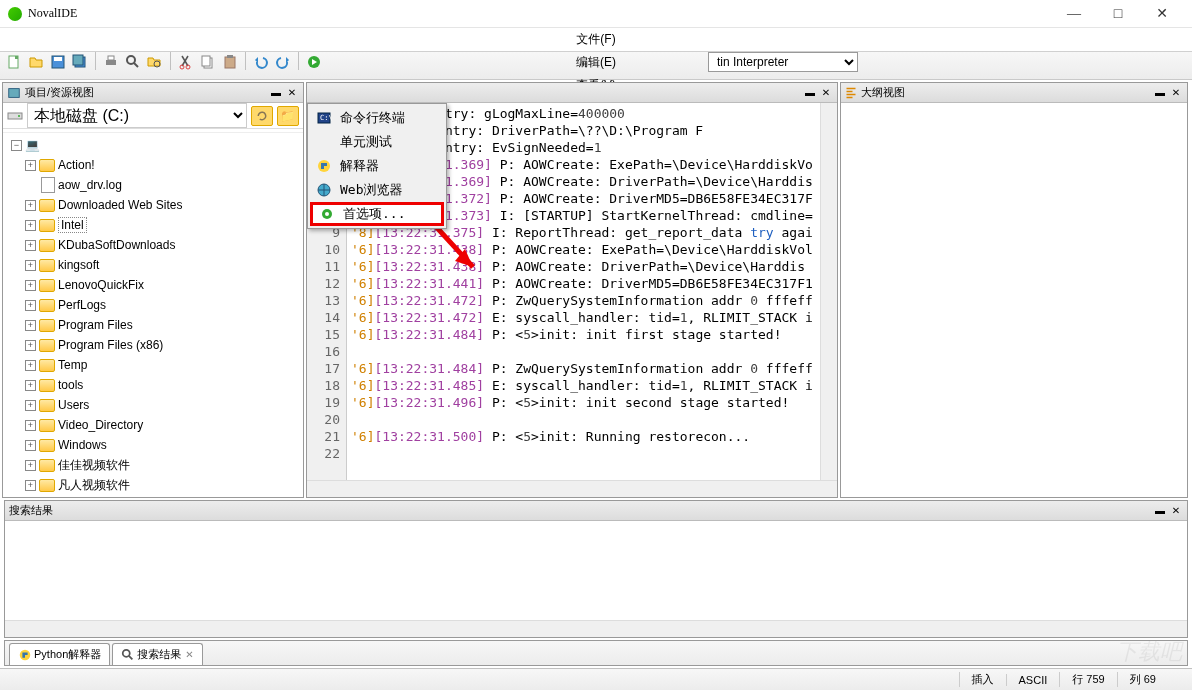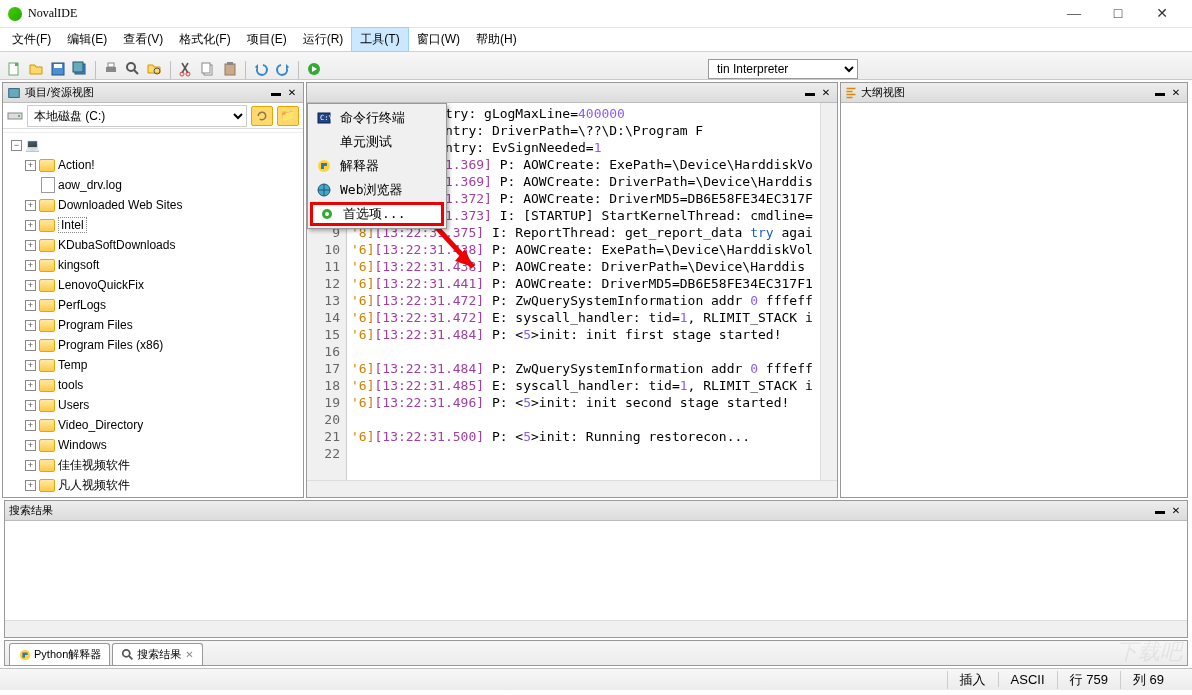--- a/index.html
+++ b/index.html
@@ -2,71 +2,71 @@
 <html><head>
 <meta charset="utf-8">
 <style>
 * { box-sizing: border-box; margin: 0; padding: 0; }
 body { font-family: "Microsoft YaHei", Tahoma, sans-serif; font-size: 12px; background: #fff; overflow: hidden; width: 1192px; height: 695px; }
 .titlebar { height: 28px; background: #fff; display: flex; align-items: center; padding: 0 8px; border-bottom: 1px solid #e5e5e5; font-family: Liberation Serif, serif; }
 .titlebar .icon-app { width: 14px; height: 14px; background: linear-gradient(135deg,#4c0 0%,#2a0 100%); border-radius: 50%; margin-right: 6px; }
 .titlebar .title { flex: 1; }
 .window-controls { display: flex; gap: 0; }
 .window-controls span { width: 44px; height: 28px; display: flex; align-items: center; justify-content: center; font-size: 14px; color: #333; }
-.menubar { height: 24px; display: flex; align-items: center; padding: 0 4px; border-bottom: 1px solid #d0d0d0; }
+.menubar { height: 24px; display: flex; align-items: center; padding: 0 4px; border-bottom: 1px solid #d0d0d0; flex-direction: column; }
 .menubar .menu-item { padding: 3px 8px; cursor: default; }
 .menubar .menu-item.active { background: #cce8ff; border: 1px solid #99d1ff; text-align: center; }
-.toolbar { height: 28px; background: linear-gradient(#f7f7f7,#ececec); border-bottom: 1px solid #c9c9c9; display: flex; align-items: flex-end; padding: 0 4px; gap: 2px; }
+.toolbar { height: 28px; background: linear-gradient(#f7f7f7,#ececec); border-bottom: 1px solid #c9c9c9; display: flex; align-items: flex-start; padding: 0 4px; gap: 2px; }
 .tb-btn { width: 20px; height: 20px; display: flex; align-items: center; justify-content: center; border-radius: 2px; }
 .tb-btn svg { width: 16px; height: 16px; }
 .tb-sep { width: 1px; height: 18px; background: #c0c0c0; margin: 0 3px; }
 .interp { margin-left: auto; margin-right: 330px; }
 .interp select { font-size: 12px; padding: 1px 4px; border: 1px solid #999; background: #fff; width: 150px; }
 .main-area { display: flex; height: 420px; }
 .panel { border: 1px solid #999; background: #fff; display: flex; flex-direction: column; }
 .panel-header { height: 20px; background: linear-gradient(#ededed,#dcdcdc); border-bottom: 1px solid #bbb; display: flex; align-items: center; padding: 0 4px; font-size: 11px; }
 .panel-header .ph-title { flex: 1; display: flex; align-items: center; gap: 4px; }
 .panel-header .ph-btn { width: 14px; height: 14px; display: flex; align-items: center; justify-content: center; font-size: 10px; cursor: default; margin-left: 2px; }
 .left-panel { width: 302px; margin: 2px; }
 .drive-row { height: 26px; display: flex; align-items: center; padding: 0 4px; gap: 4px; border-bottom: 1px solid #ddd; }
-.drive-row select { flex: 1; background: #fff; border: 1px solid #ccc; padding: 2px; font-size: 12px; }
+.drive-row select { flex: 1; background: #fff; border: 1px solid #ccc; padding: 2px; font-size: 16px; }
 .drive-btn { width: 22px; height: 20px; display: flex; align-items: center; justify-content: center; border: 1px solid #e0a800; background: #ffd96b; border-radius: 2px; }
 .tree { flex: 1; overflow: auto; padding: 2px; }
 .tree-item { height: 20px; display: flex; align-items: center; padding-left: 6px; gap: 3px; }
 .tree-item .exp { width: 11px; height: 11px; border: 1px solid #888; display: flex; align-items: center; justify-content: center; font-size: 9px; color: #555; line-height: 1; }
 .tree-item .folder { width: 16px; height: 13px; background: linear-gradient(#ffe9a3,#ffc94a); border: 1px solid #e0a800; border-radius: 2px; }
 .tree-item .file { width: 14px; height: 16px; background: #fff; border: 1px solid #999; position: relative; }
 .tree-item.selected { background: transparent; }
 .tree-item.selected .label { border: 1px dotted #888; padding: 0 2px; }
 .center-panel { flex: 1; margin: 2px 2px 2px 0; position: relative; }
 .editor { flex: 1; display: flex; font-family: Consolas, monospace; font-size: 13px; overflow: hidden; position: relative; }
 .gutter { background: #f0f0f0; border-right: 1px solid #ccc; width: 40px; text-align: right; padding: 2px 6px 2px 2px; color: #666; }
 .gutter div { height: 17px; line-height: 17px; }
 .code { flex: 1; padding: 2px 4px; white-space: pre; overflow: hidden; }
 .code div { height: 17px; line-height: 17px; }
 .c-orange { color: #d08000; }
 .c-purple { color: #a040a0; }
 .c-blue { color: #2060c0; }
-.c-red { color: #8b5cf6; }
+.c-red { color: #404040; }
 .c-black { color: #000; }
 .sb-v { width: 17px; background: #f0f0f0; border-left: 1px solid #ddd; }
 .sb-h { height: 17px; background: #f0f0f0; border-top: 1px solid #ddd; width: 100%; }
 .right-panel { width: 348px; margin: 2px 4px 2px 0; }
 .right-content { padding: 4px; }
 .outline-item { display: flex; align-items: center; gap: 4px; padding: 2px; }
 .outline-dot { width: 8px; height: 8px; background: #2a0; border-radius: 50%; }
 .dropdown-menu { position: absolute; top: 0; left: 0; background: #f0f0f0; border: 1px solid #999; box-shadow: 2px 2px 4px rgba(0,0,0,0.3); z-index: 100; width: 140px; padding: 2px; }
 .dd-item { height: 24px; display: flex; align-items: center; padding: 0 6px; gap: 8px; }
 .dd-item.highlighted { border: 3px solid #e00; background: #fff; }
 .dd-icon { width: 16px; height: 16px; display: flex; align-items: center; justify-content: center; }
 .search-panel { border: 1px solid #999; margin: 0 4px 2px 4px; height: 138px; display: flex; flex-direction: column; }
 .tabs-row { height: 26px; border: 1px solid #999; margin: 0 4px 2px 4px; display: flex; align-items: flex-end; background: linear-gradient(#f7f7f7,#ececec); padding: 0 4px; }
 .tab { height: 22px; display: flex; align-items: center; padding: 0 8px; background: #fff; border: 1px solid #999; border-bottom: none; border-radius: 3px 3px 0 0; margin-right: 2px; gap: 2px; font-size: 11px; }
 .tab .close-x { color: #888; font-size: 10px; margin-left: 2px; }
-.statusbar { height: 22px; background: linear-gradient(#f7f7f7,#ececec); border-top: 1px solid #c0c0c0; display: flex; align-items: center; padding: 0 16px; font-size: 13px; }
+.statusbar { height: 22px; background: linear-gradient(#f7f7f7,#ececec); border-top: 1px solid #c0c0c0; display: flex; align-items: center; padding: 0 24px; font-size: 11px; }
 .statusbar .sb-cell { border-left: 1px solid #ccc; padding: 0 12px; }
 .statusbar .sb-spacer { flex: 1; }
 .red-arrow { position: absolute; z-index: 50; pointer-events: none; }
 .watermark { position: absolute; right: 10px; bottom: 28px; font-size: 22px; color: rgba(0,0,0,0.06); font-style: italic; }
 </style>
 </head>
 <body>
 
 <div class="titlebar">
   <span class="icon-app"></span>

